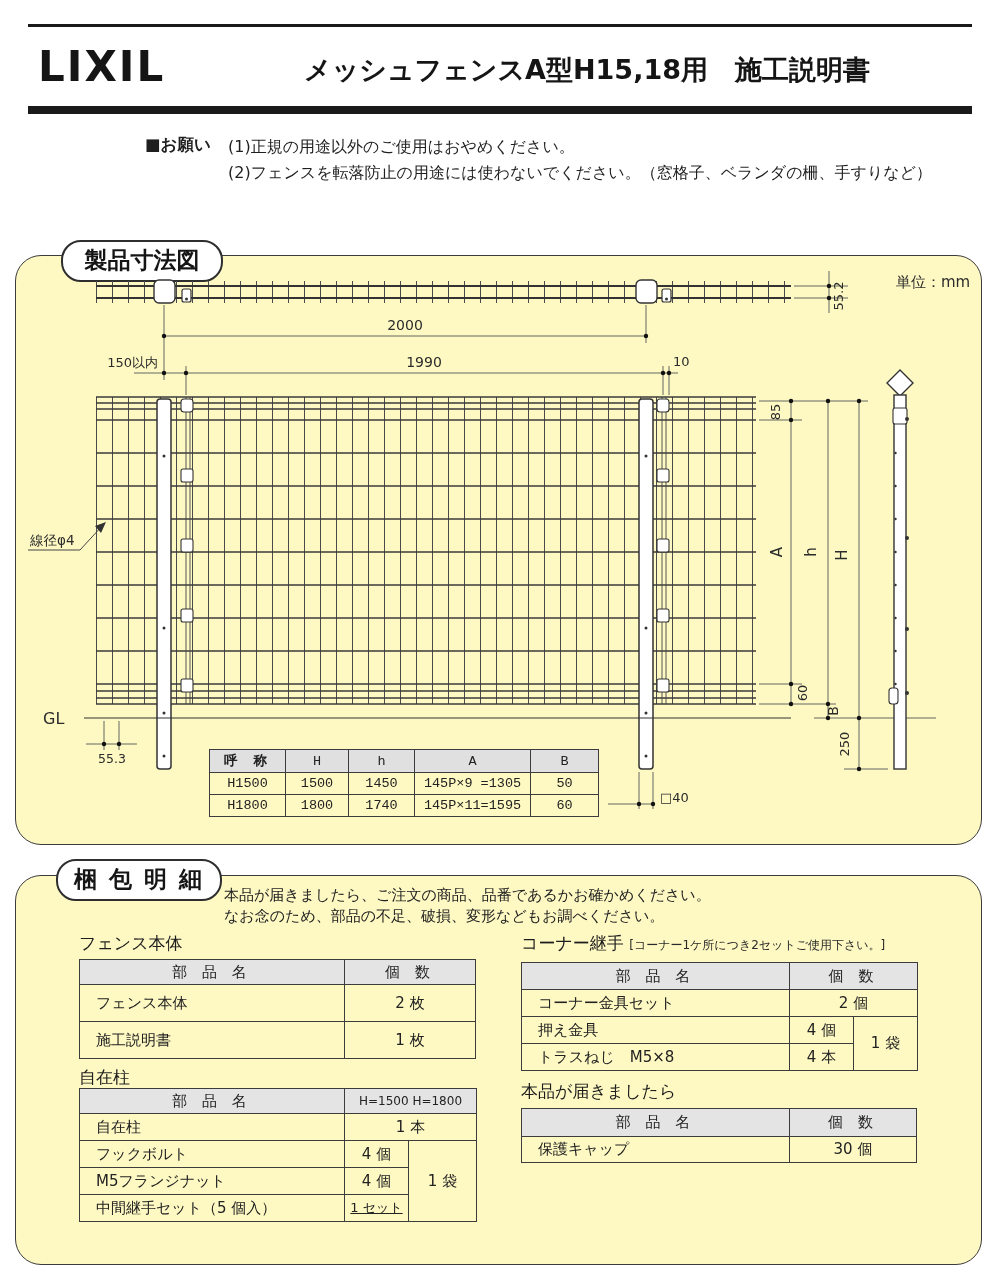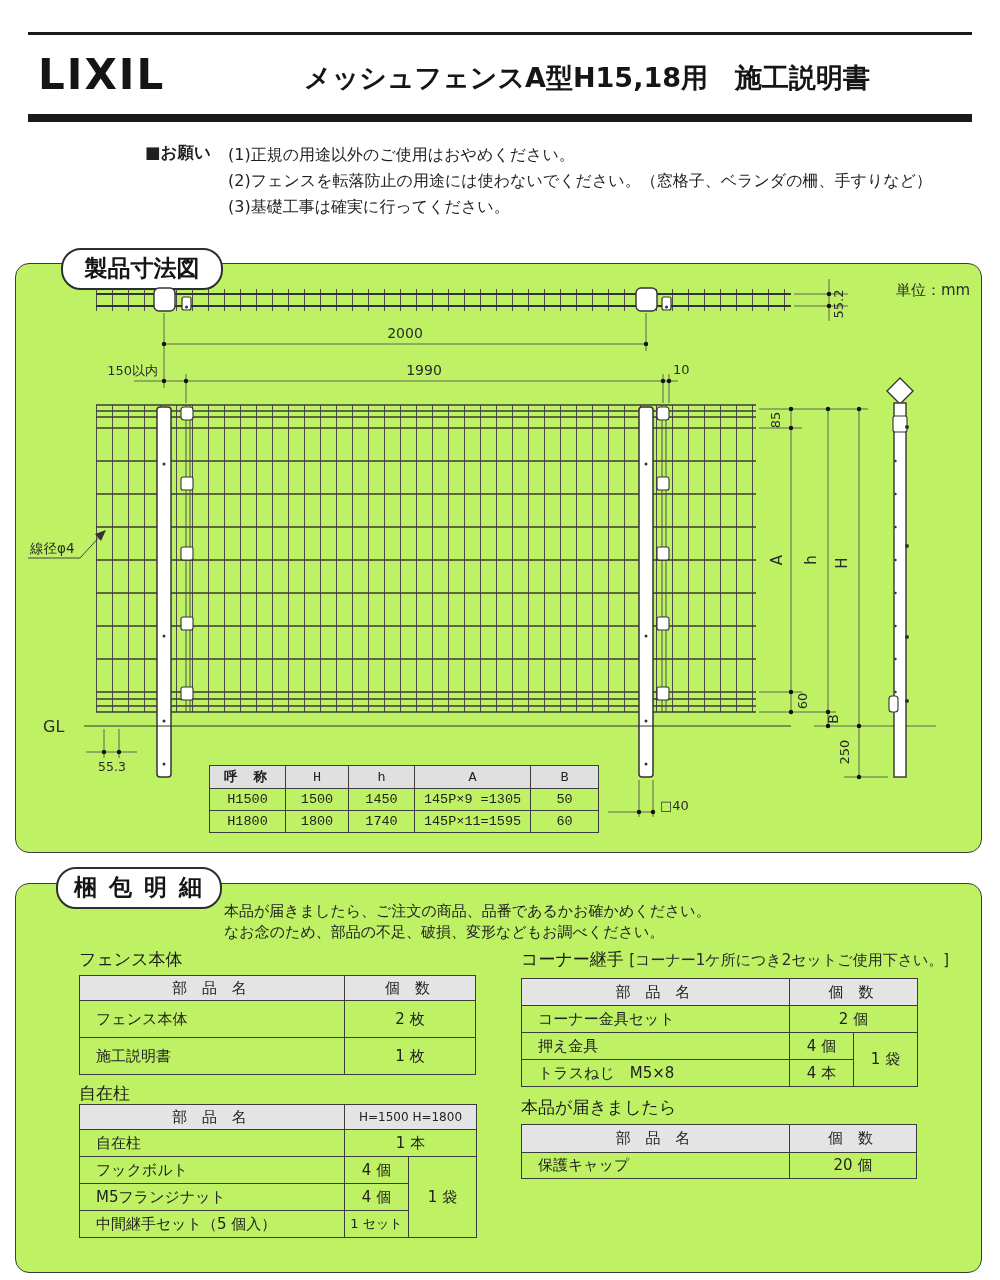--- a/index.html
+++ b/index.html
@@ -1,66 +1,65 @@
 <!DOCTYPE html>
 <html><head>
 <meta charset="utf-8">
 <style>
   html,body{margin:0;padding:0;background:#fff;}
   body{width:1000px;height:1280px;position:relative;
        font-family:"DejaVu Sans","Liberation Sans",sans-serif;color:#1f1f1f;}
-  .abs{position:absolute;margin-top:8px;}
+  .abs{position:absolute;}
   
   .top-rule{left:28px;top:24px;width:944px;height:3px;background:#1a1a1a;}
   .logo{left:38px;top:42px;font-size:42px;font-weight:900;letter-spacing:2px;color:#151515;}
   .doc-title{left:304px;top:52px;font-size:27px;font-weight:bold;color:#151515;white-space:nowrap;}
   .header-bar{left:28px;top:106px;width:944px;height:8px;background:#1a1a1a;}
   
   .notice-label{left:145px;top:134px;font-size:16.5px;font-weight:bold;}
   .notice-items{left:228px;top:134px;font-size:16px;line-height:26px;}
   .notice-items div{white-space:nowrap;}
   
-  .sec-box{border:1.6px solid #3c3c3c;border-radius:14px;background:#bef264;}
+  .sec-box{border:1.6px solid #3c3c3c;border-radius:26px;background:#fef9c3;}
   .dim-box{left:15px;top:255px;width:965px;height:588px;}
   .pack-box{left:15px;top:875px;width:965px;height:388px;}
   .sec-pill{position:absolute;border:2px solid #2e2e2e;border-radius:20px;background:#fff;
             text-align:center;font-weight:bold;font-size:23px;line-height:36px;height:38px;color:#151515;}
   .dim-pill{left:45px;top:-16px;width:158px;}
   .pack-pill{left:40px;top:-17px;width:162px;letter-spacing:2px;}
   
   .size-table{left:193px;top:493px;border-collapse:collapse;table-layout:fixed;font-size:13.5px;color:#222;font-family:Liberation Mono, monospace;}
   .size-table td,.size-table th{border:1.2px solid #3c3c3c;text-align:center;padding:0;height:21px;font-weight:normal;}
   .size-table tr.hd th{background:#e0e0e0;height:22px;}
   .size-table .c0{width:75px;} .size-table .c1{width:62px;} .size-table .c2{width:65px;}
   .size-table .c3{width:115px;} .size-table .c4{width:67px;}
   .size-table .bold{font-weight:bold;letter-spacing:4px;}
   
   .intro{left:208px;top:9px;font-size:15px;line-height:21px;color:#222;}
   .sub-head{font-size:17px;color:#1d1d1d;white-space:nowrap;}
-  .sub-note{font-size:15px;color:#2a2a2a;}
+  .sub-note{font-size:12px;color:#2a2a2a;}
   .pk-table{border-collapse:collapse;table-layout:fixed;font-size:15px;color:#222;}
   .pk-table td,.pk-table th{border:1.4px solid #3c3c3c;padding:0;font-weight:normal;}
   .pk-table th{background:#e4e4e4;text-align:center;letter-spacing:5px;}
   .pk-table td.name{text-align:left;padding-left:16px;}
   .pk-table td.qty{text-align:center;}
   svg text{fill:#2b2b2b;font-family:"DejaVu Sans","Liberation Sans",sans-serif;}
 </style>
 </head>
 <body>
 
 <div class="abs top-rule"></div>
 <div class="abs logo">LIXIL</div>
 <div class="abs doc-title">メッシュフェンスA型H15,18用　施工説明書</div>
 <div class="abs header-bar"></div>
 
 <div class="abs notice-label">■お願い</div>
 <div class="abs notice-items">
   <div>(1)正規の用途以外のご使用はおやめください。</div>
   <div>(2)フェンスを転落防止の用途には使わないでください。（窓格子、ベランダの柵、手すりなど）</div>
-  <div>(3)基礎工事は確実に行ってください。</div>
 </div>
 
 <div class="abs sec-box dim-box">
   <div class="sec-pill dim-pill">製品寸法図</div>
 
   <svg width="963" height="585" viewBox="0 0 963 585" style="position:absolute;left:0;top:0;">
     <defs>
       <pattern id="vw" width="16" height="10" patternUnits="userSpaceOnUse">
         <line x1="0.5" y1="0" x2="0.5" y2="10" stroke="#4a4a4a" stroke-width="1"></line>
       </pattern>
@@ -312,21 +311,21 @@
       <td class="name">フックボルト</td>
       <td class="qty" style="width:63px;">4 個</td>
       <td class="qty" style="width:67px;" rowspan="3">1 袋</td>
     </tr>
     <tr style="height:27px;">
       <td class="name">M5フランジナット</td>
       <td class="qty">4 個</td>
     </tr>
     <tr style="height:27px;">
       <td class="name">中間継手セット（5 個入）</td>
-      <td class="qty" style="font-size:13px;">1 セット</td>
+      <td class="qty" style="font-size:13px;text-decoration:underline;">1 セット</td>
     </tr>
   </tbody>
     </table>
 
   <div class="abs sub-head" style="left:505px;top:56px;">
     <span>コーナー継手</span>
     <span class="sub-note">[コーナー1ケ所につき2セットご使用下さい。]</span>
   </div>
   <table class="pk-table abs" style="left:505px;top:86px;">
     <tbody>
@@ -352,17 +351,17 @@
 
   <div class="abs sub-head" style="left:505px;top:204px;">本品が届きましたら</div>
   <table class="pk-table abs" style="left:505px;top:232px;">
     <tbody>
         <tr>
       <th style="width:267px;height:27px;">部 品 名</th>
       <th style="width:126px;">個 数</th>
     </tr>
     <tr style="height:26px;">
       <td class="name">保護キャップ</td>
-      <td class="qty">20 個</td>
+      <td class="qty">30 個</td>
     </tr>
   </tbody>
     </table>
 </div>
 
 </body></html>

